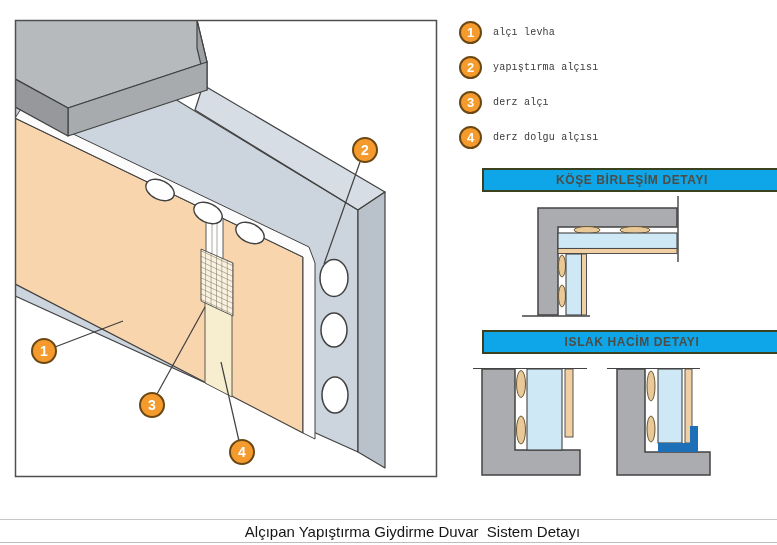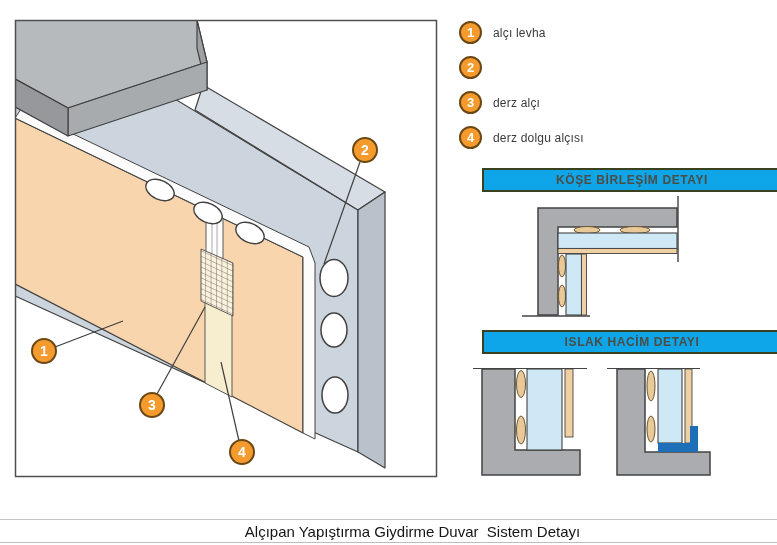--- a/index.html
+++ b/index.html
@@ -10,21 +10,21 @@
   .abs{position:absolute;}
   
   .legend{position:absolute;left:459px;top:21px;}
   .legend-row{display:flex;align-items:center;height:23px;margin-bottom:12px;}
   .num-badge{
     width:23px;height:23px;border-radius:50%;background:#f59b2e;
     border:2px solid #6b4713;box-sizing:border-box;color:#fff;
     font-weight:bold;font-size:13px;display:flex;align-items:center;
     justify-content:center;flex:0 0 23px;
   }
-  .legend-label{margin-left:11px;font-size:12px;color:#3a3a3a;letter-spacing:.2px;}
+  .legend-label{margin-left:11px;font-size:10px;color:#3a3a3a;letter-spacing:.2px;font-family:Liberation Mono, monospace;}
   
   .green-bar{
     position:absolute;left:482px;width:300px;height:24px;background:#0ea5e9;
     border:2px solid #39411f;box-sizing:border-box;display:flex;
     align-items:center;justify-content:center;font-size:12px;font-weight:bold;
     color:#4d4d44;letter-spacing:.6px;
   }
   .bar-corner{top:168px;}
   .bar-wet{top:330px;}
   
@@ -104,20 +104,21 @@
   <rect x="15.5" y="20.5" width="421" height="456" fill="none" stroke="#4f4f4f" stroke-width="1.5"></rect>
 </svg>
 
 <div class="legend">
   <div class="legend-row">
     <div class="num-badge">1</div>
     <div class="legend-label">alçı levha</div>
   </div>
   <div class="legend-row">
     <div class="num-badge">2</div>
+    <div class="legend-label">yapıştırma alçısı</div>
   </div>
   <div class="legend-row">
     <div class="num-badge">3</div>
     <div class="legend-label">derz alçı</div>
   </div>
   <div class="legend-row">
     <div class="num-badge">4</div>
     <div class="legend-label">derz dolgu alçısı</div>
   </div>
 </div>

